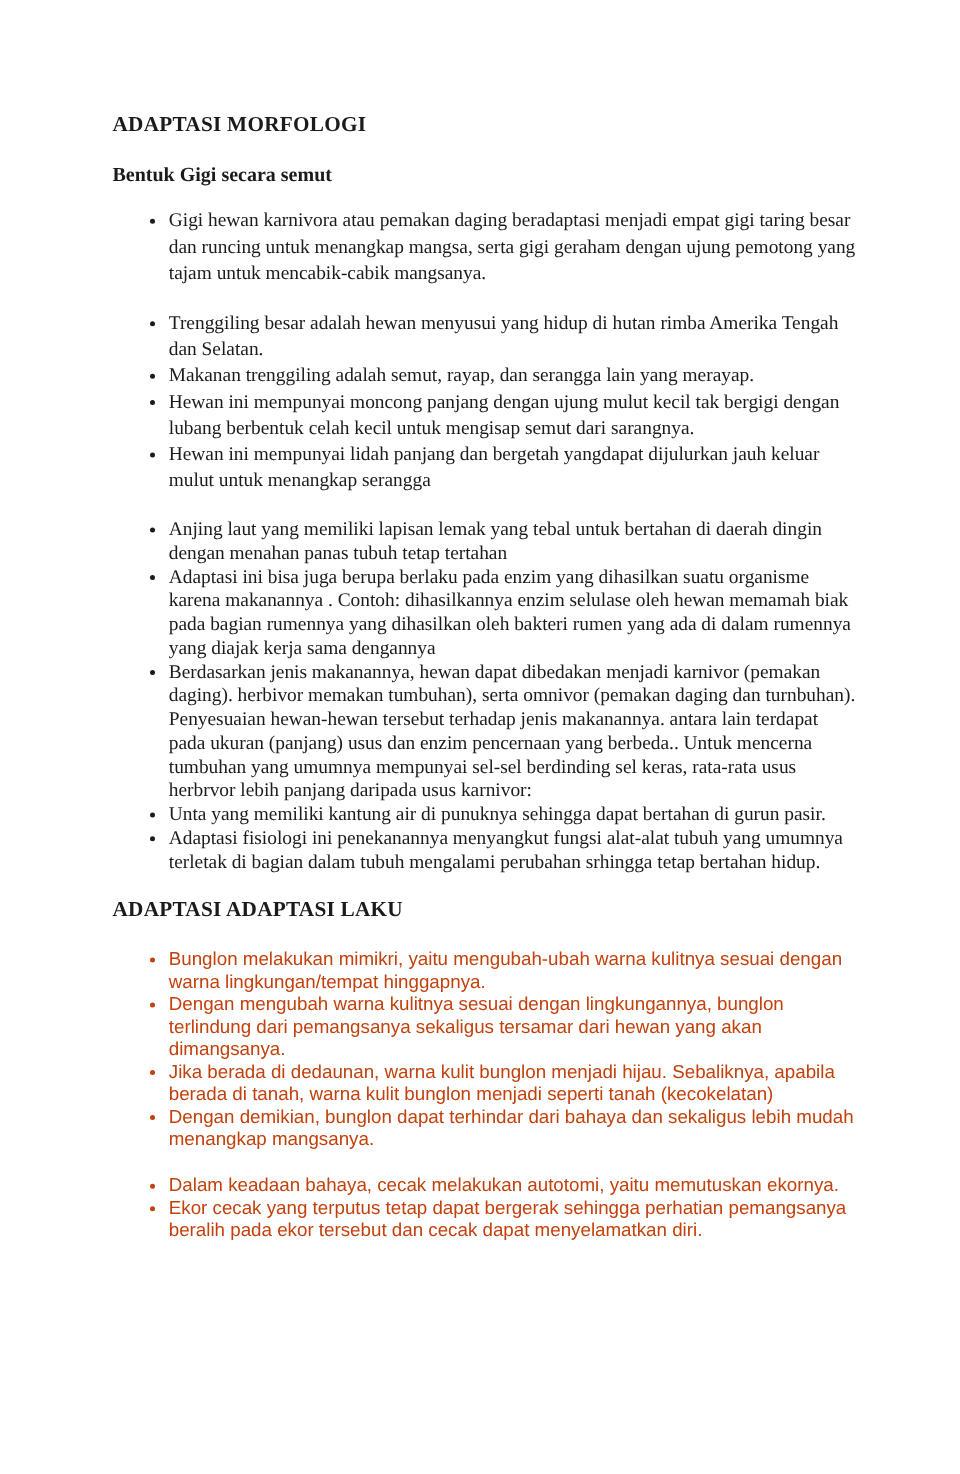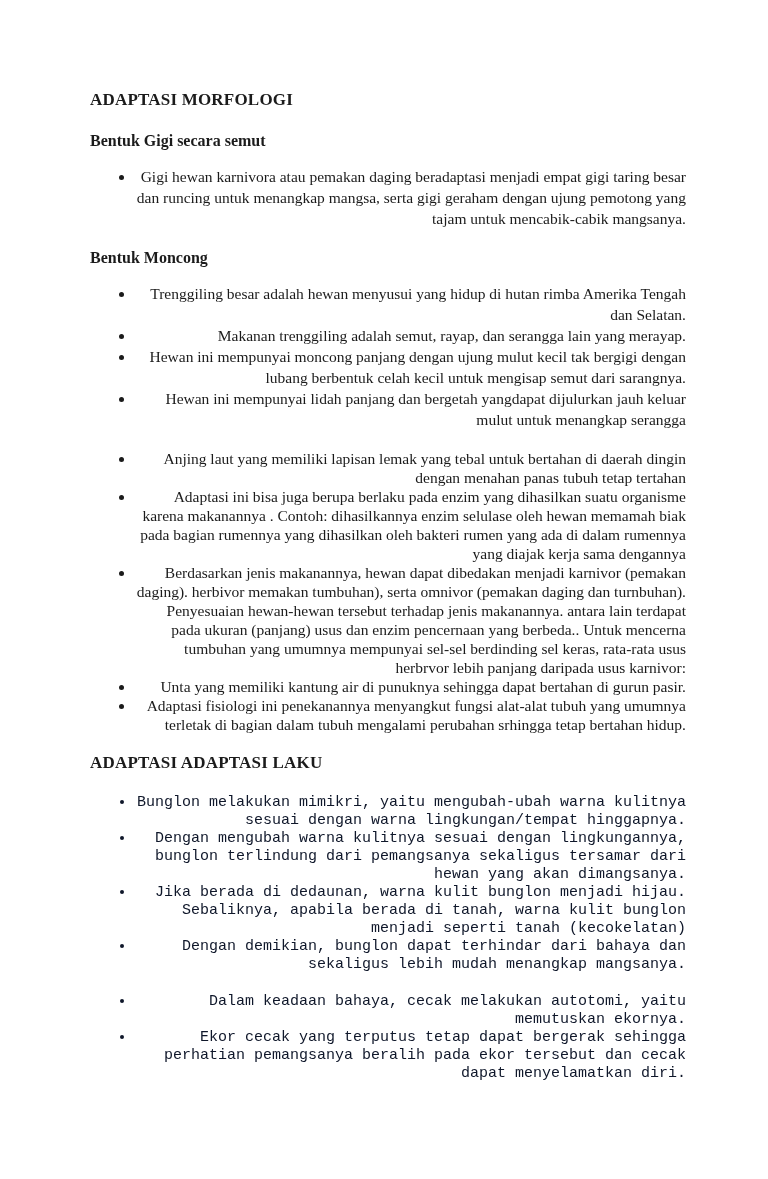--- a/index.html
+++ b/index.html
@@ -49,58 +49,56 @@
     font-weight: normal;
     margin: 0 0 15px 0;
     letter-spacing: 0.2px;
   }
 
   ul.list {
     margin: 0 0 19px 0;
     padding: 0 0 0 45px;
     list-style: disc outside;
     max-width: 560px;
-    text-align: right;
   }
   ul.list li {
     margin: 0;
     padding: 0;
   }
   ul.serif li {
     font-family: "Liberation Serif", serif;
     font-size: 15.5px;
     line-height: 21px;
   }
   ul.serif.tight li {
     line-height: 19px;
   }
   ul.sans li {
-    font-family: Liberation Mono, monospace;
+    font-family: Liberation Sans, sans-serif;
     font-size: 15px;
     line-height: 18px;
-    color: #0f172a;
+    color: #c2410c;
   }
 </style>
 </head>
 <body>
 
 <div class="page">
 
   <section>
     <h2 class="h-serif">ADAPTASI MORFOLOGI</h2>
 
     <div>
       <h3 class="h-sub">Bentuk Gigi secara semut</h3>
       <ul class="list serif">
         <li>Gigi hewan karnivora atau pemakan daging beradaptasi menjadi empat gigi taring besar dan runcing untuk menangkap mangsa, serta gigi geraham dengan ujung pemotong yang tajam untuk mencabik-cabik mangsanya.</li>
       </ul>
     </div>
 
     <div>
-      <h3 class="h-sub">Bentuk Moncong</h3>
       <ul class="list serif">
         <li>Trenggiling besar adalah hewan menyusui yang hidup di hutan rimba Amerika Tengah dan Selatan.</li>
         <li>Makanan trenggiling adalah semut, rayap, dan serangga lain yang merayap.</li>
         <li>Hewan ini mempunyai moncong panjang dengan ujung mulut kecil tak bergigi dengan lubang berbentuk celah kecil untuk mengisap semut dari sarangnya.</li>
         <li>Hewan ini mempunyai lidah panjang dan bergetah yangdapat dijulurkan jauh keluar mulut untuk menangkap serangga</li>
       </ul>
     </div>
   </section>
 
   <section>

